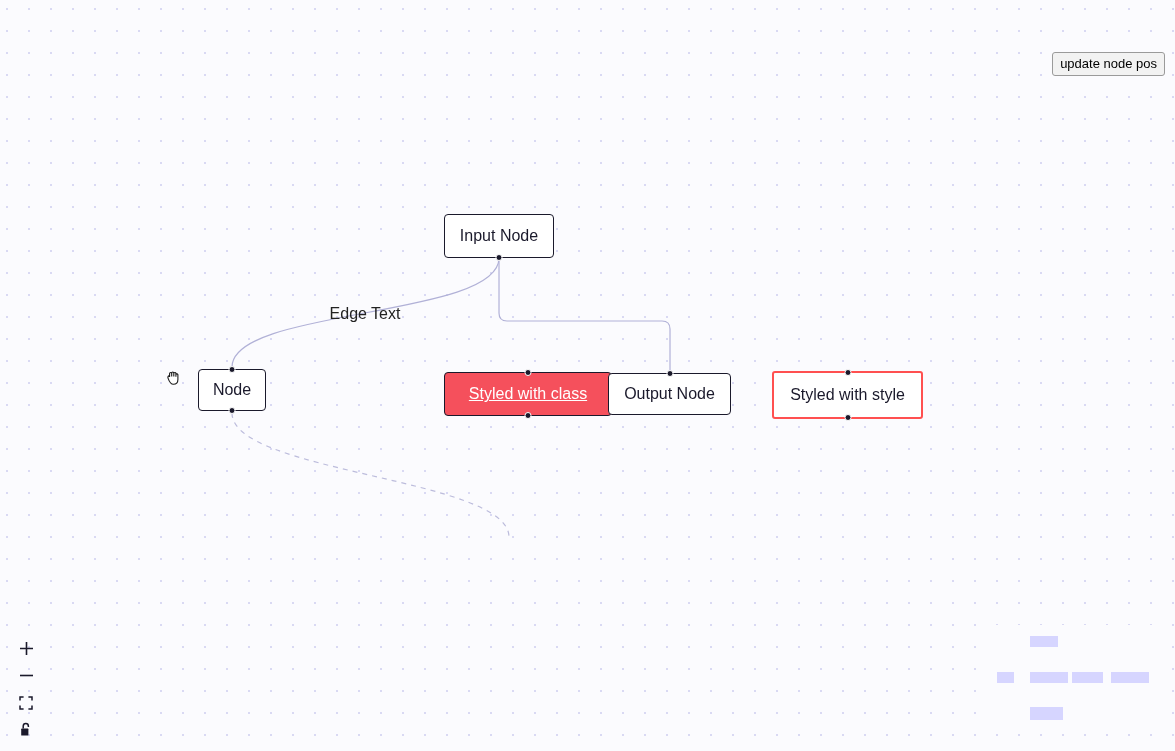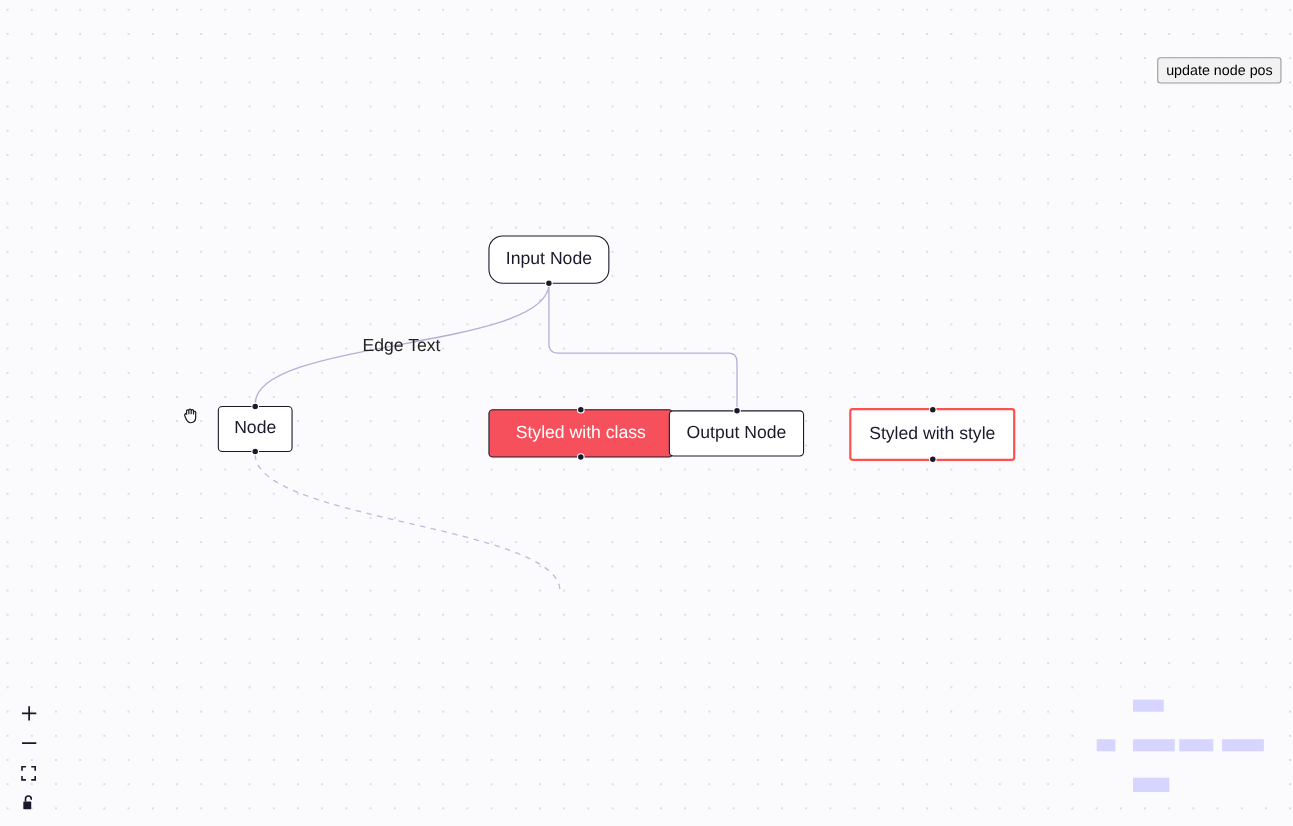--- a/index.html
+++ b/index.html
@@ -62,33 +62,34 @@
     border: 1px solid #1a192b;
     border-radius: 4px;
     padding: 0 12px;
     line-height: 1.22;
     cursor: grab;
     user-select: none;
   }
 
   .rf-node.node-input {
     left: 444px; top: 214px;
-    width: 110px; height: 44px; border-radius: 13px;
+    width: 110px; height: 44px;
   }
   .rf-node.node-default {
     left: 198px; top: 369px;
     width: 68px; height: 42px;
   }
   .rf-node.node-styled-class {
     left: 444px; top: 372px;
     width: 168px; height: 44px;
     background: #f4505a;
     background: #f5505c;
     border-color: #1a192b;
     color: #ffffff;
+    text-decoration: underline;
   }
   .rf-node.node-output {
     left: 608px; top: 373px;
     width: 123px; height: 42px;
   }
   .rf-node.node-styled-style {
     left: 772px; top: 371px;
     width: 151px; height: 48px;
     border: 2px solid #ff5050;
     border-radius: 3px;

